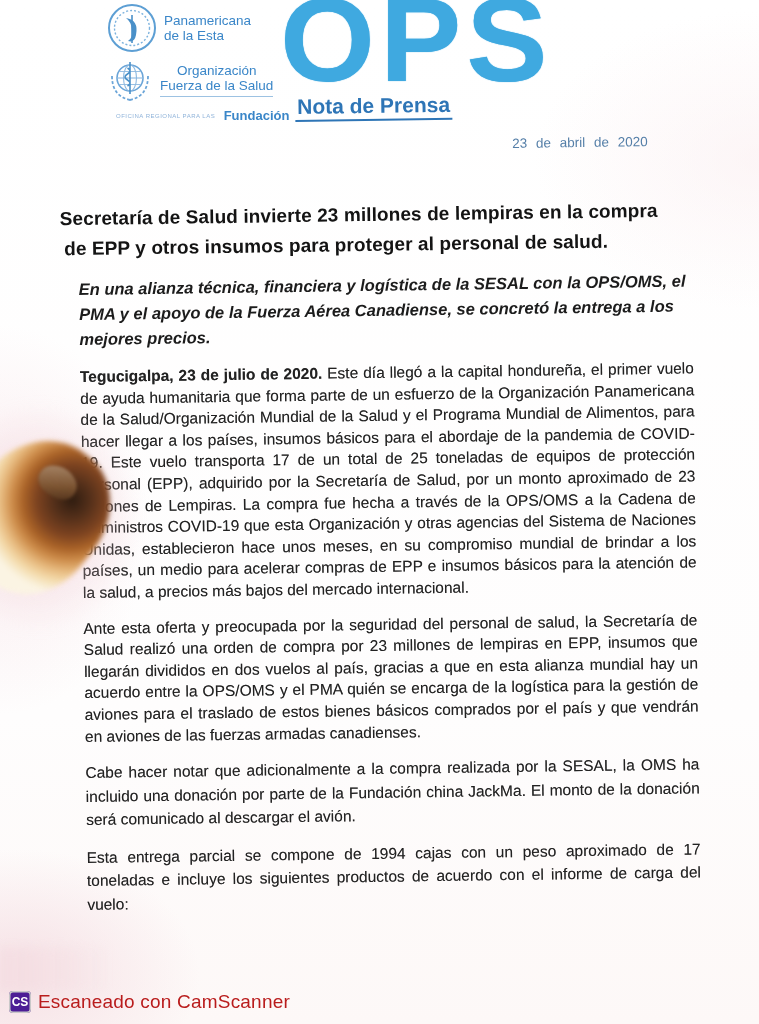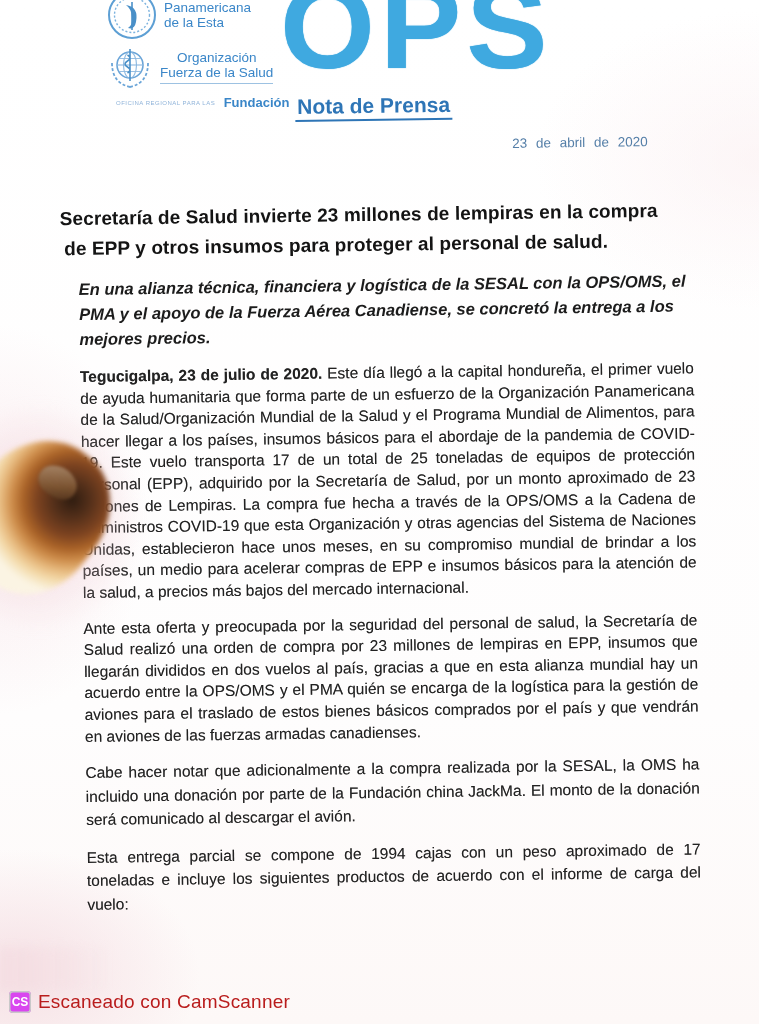--- a/index.html
+++ b/index.html
@@ -9,21 +9,21 @@
     font-family: "Liberation Sans", sans-serif;
     background:
       radial-gradient(ellipse 260px 180px at 18px 975px, rgba(243,216,222,0.75), rgba(243,216,222,0) 70%),
       radial-gradient(ellipse 200px 260px at 0px 520px, rgba(246,221,226,0.55), rgba(246,221,226,0) 75%),
       radial-gradient(ellipse 300px 200px at 759px 160px, rgba(250,236,238,0.5), rgba(250,236,238,0) 75%),
       linear-gradient(180deg, #ffffff 0%, #fefdfd 70%, #fdf8f7 100%);
   }
   .paper { position: absolute; inset: 0; }
 
   
-  .letterhead { position: absolute; top: 3px; left: 0; width: 759px; height: 175px; }
+  .letterhead { position: absolute; top: 16px; left: 0; width: 759px; height: 175px; }
   .logo-cluster { position: absolute; left: 106px; top: -14px; width: 200px; color: #3a86c8; }
   .logo-row { display: flex; align-items: center; }
   .logo-row.paho .emblem { width: 52px; height: 52px; }
   .logo-row.who { margin-top: 2px; }
   .logo-row.who .emblem { width: 48px; height: 48px; }
   .logo-text { margin-left: 6px; font-size: 13.5px; line-height: 15px; color: #3a86c8; font-weight: 500; }
   .logo-text.who-text { border-bottom: 1.5px solid #9dc2e2; padding-bottom: 3px; text-align: center; }
   .regional-line { margin: 2px 0 0 10px; white-space: nowrap; }
   .regional-tiny { font-size: 6px; letter-spacing: 0.5px; color: #8fb3d9; filter: blur(0.6px); vertical-align: 2px; }
   .regional-bold { font-size: 13px; font-weight: bold; color: #3a86c8; margin-left: 4px; }
@@ -68,21 +68,21 @@
     border-radius: 55% 55% 48% 48%; transform: rotate(32deg);
     background: linear-gradient(150deg, #a9886a 10%, #7e5633 60%, #4a2c17 100%);
     filter: blur(1.6px); opacity: 0.95; }
 
   .smudge { position: absolute; left: 0; top: 948px; width: 110px; height: 42px;
     background: linear-gradient(90deg, rgba(244,221,226,0.85), rgba(255,255,255,0));
     filter: blur(5px); }
 
   
   .cs-bar { position: absolute; left: 9px; top: 991px; display: flex; align-items: center; gap: 7px; }
-  .cs-icon { width: 22px; height: 22px; border-radius: 4px; background: #d946ef;
+  .cs-icon { width: 22px; height: 22px; border-radius: 4px; background: #4c1d95;
     color: #ffffff; font-size: 12px; font-weight: bold;
     display: flex; align-items: center; justify-content: center;
     box-shadow: inset 0 0 0 1.5px #c9c9c9; }
   .cs-text { font-size: 19px; color: #b91c1c; letter-spacing: 0.2px; }
 </style>
 </head>
 <body>
 
 <div class="paper">
 

